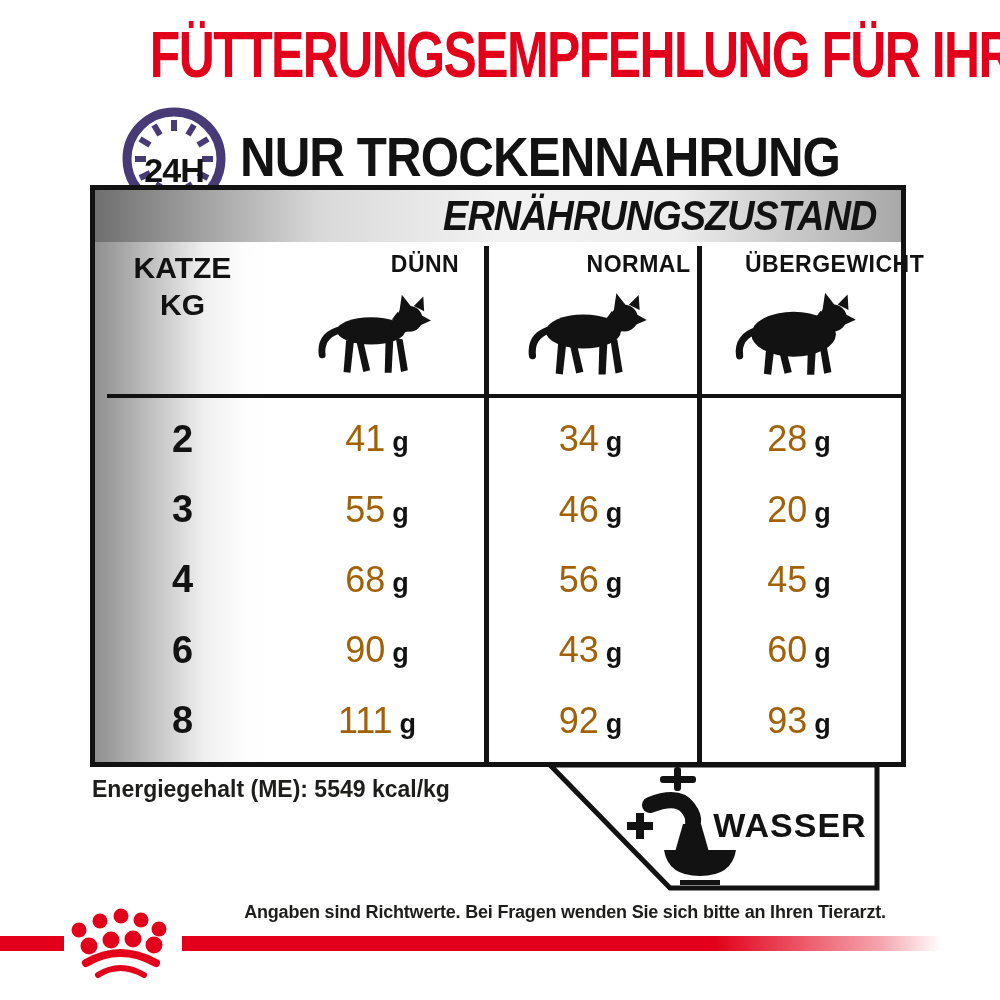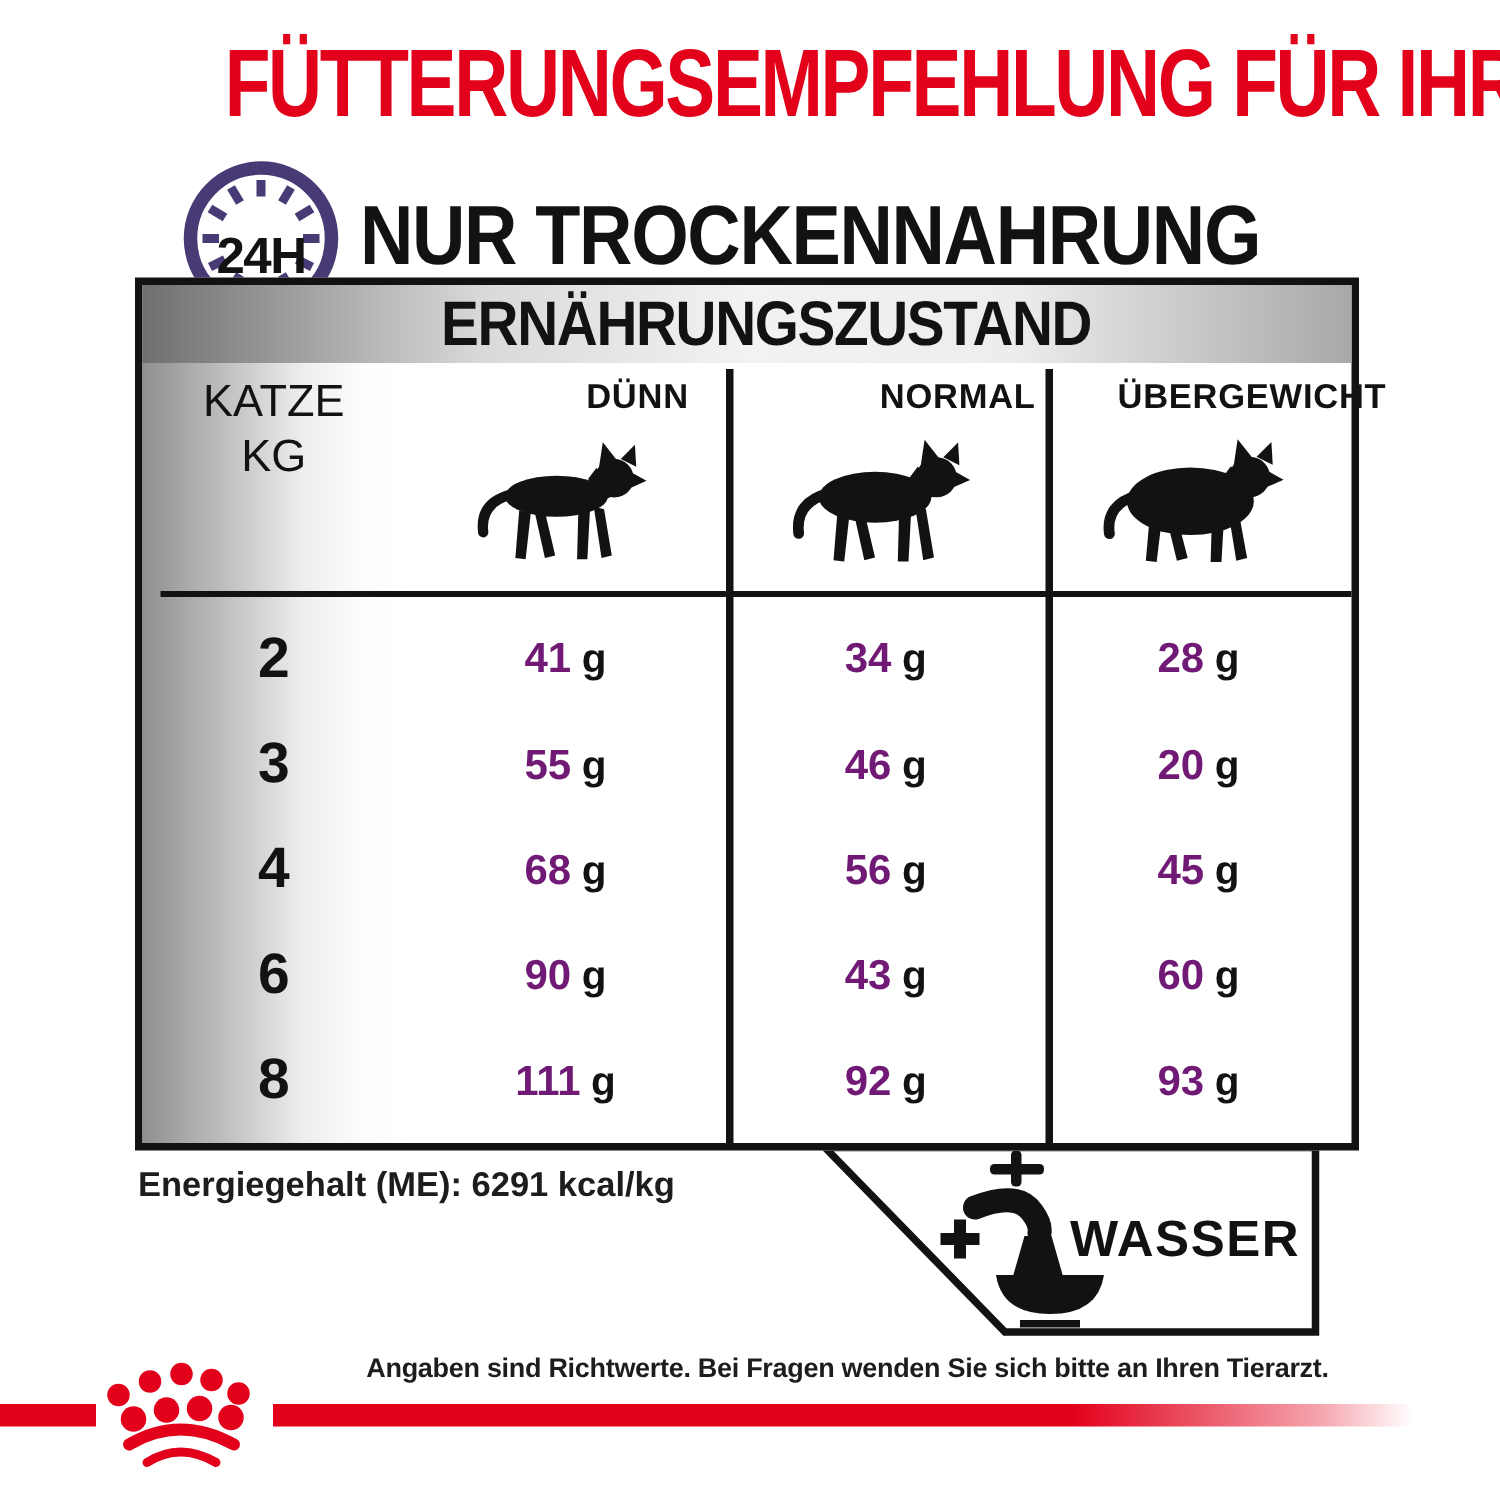--- a/index.html
+++ b/index.html
@@ -16,38 +16,38 @@
   .clock-wrap{left:118px;top:103px;width:112px;height:83px;overflow:hidden;z-index:1;}
 
   
   .subtitle-wrap{left:80px;right:0;top:124px;text-align:center;z-index:0;}
   .subtitle{font-size:56px;font-weight:bold;letter-spacing:-1px;color:#121212;transform:scaleX(0.88);}
 
   
   .feed-table{left:90px;top:185px;width:806px;height:572px;border:5px solid #121212;background:#fff;z-index:2;}
   .header-band{left:0;top:0;width:806px;height:52px;
       background:linear-gradient(90deg,#6f6f6f 0%,#d9d9d9 28%,#f2f2f2 50%,#ededed 72%,#a8a8a8 100%);}
-  .header-text-wrap{left:175px;right:0;top:0;height:52px;display:flex;align-items:center;justify-content:flex-start;}
+  .header-text-wrap{left:175px;right:0;top:0;height:52px;display:flex;align-items:center;justify-content:flex-end;font-style:italic;}
   .header-text{font-size:42px;font-weight:bold;letter-spacing:-1px;color:#121212;transform:scaleX(0.9);}
   .leftcol-bg{left:0;top:52px;bottom:0;width:175px;
       background:linear-gradient(90deg,#8f8f8f 0%,#bdbdbd 30%,#efefef 62%,#fdfdfd 85%,#ffffff 100%);}
-  .row-header{left:0;top:60px;width:175px;text-align:center;font-size:30px;font-weight:normal;line-height:1.22;color:#121212;}
+  .row-header{left:0;top:60px;width:175px;text-align:center;font-size:30px;font-weight:bold;line-height:1.22;color:#121212;}
   .row-header span{display:block;}
   .col-divider{top:56px;bottom:0;width:5px;background:#121212;}
   .divider-1{left:389px;} .divider-2{left:602px;}
   .col-labels{left:0;top:58px;right:0;height:32px;display:grid;grid-template-columns:175px 214px 213px 1fr;margin-left:48px;}
   .col-labels div{display:flex;align-items:center;justify-content:center;font-size:23px;font-weight:bold;letter-spacing:0.5px;color:#121212;}
   .cats-row{left:0;top:94px;right:0;height:104px;display:grid;grid-template-columns:175px 214px 213px 1fr;}
   .cats-row div{display:flex;align-items:center;justify-content:center;}
   .sep-line{left:12px;right:0;top:204px;height:4px;background:#121212;}
   .rows{left:0;top:214px;right:0;bottom:6px;display:grid;grid-template-rows:repeat(5,1fr);}
   .t-row{display:grid;grid-template-columns:175px 214px 213px 1fr;}
   .t-row div{display:flex;align-items:baseline;justify-content:center;align-self:center;}
   .w{font-size:38px;font-weight:bold;color:#121212;}
-  .val{font-size:28px;font-weight:bold;color:#701a75;}
+  .val{font-size:36px;font-weight:normal;color:#a16207;}
   .unit{font-size:27px;font-weight:bold;color:#121212;margin-left:7px;}
 
   
   .energy{left:92px;top:776px;font-size:23px;font-weight:bold;color:#1d1d1b;}
   .water-wrap{left:528px;top:756px;}
 
   
   .disclaimer{left:165px;width:800px;top:902px;text-align:center;font-size:18px;font-weight:bold;color:#1d1d1b;letter-spacing:-0.2px;}
   .band-left{left:0;top:936px;width:64px;height:15px;background:#e2001a;}
   .band-right{left:182px;top:936px;width:760px;height:15px;
@@ -245,21 +245,21 @@
             <span class="unit">g</span>
           </div>
         <div>
             <span class="val">93</span>
             <span class="unit">g</span>
           </div>
       </div>
     </div>
   </div>
 
-  <div class="abs energy">Energiegehalt (ME): 6291 kcal/kg</div>
+  <div class="abs energy">Energiegehalt (ME): 5549 kcal/kg</div>
 
   <div class="abs water-wrap">
     <svg width="356" height="140" viewBox="0 0 356 140">
       <polygon points="22,9 349,9 349,132 142,132" fill="#fff" stroke="#121212" stroke-width="5"></polygon>
       <g fill="#121212">
         <rect x="99" y="66" width="26" height="8"></rect>
         <rect x="108" y="57" width="8" height="26"></rect>
       </g>
       <g>
         <rect x="132" y="20" width="36" height="7" rx="3" fill="#121212"></rect>

